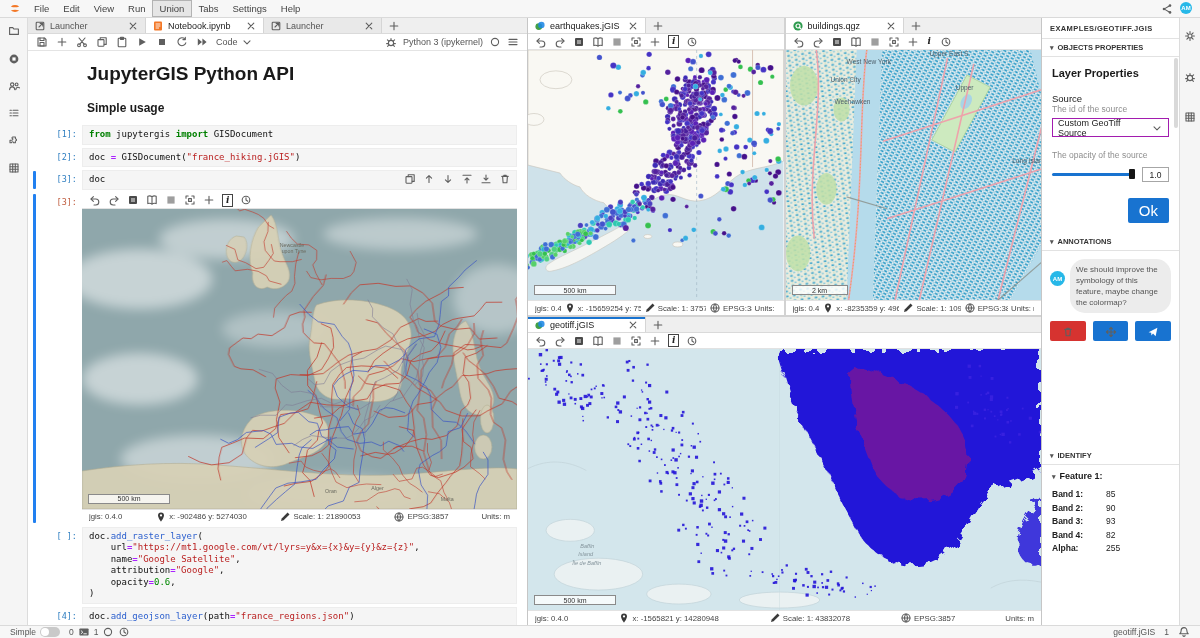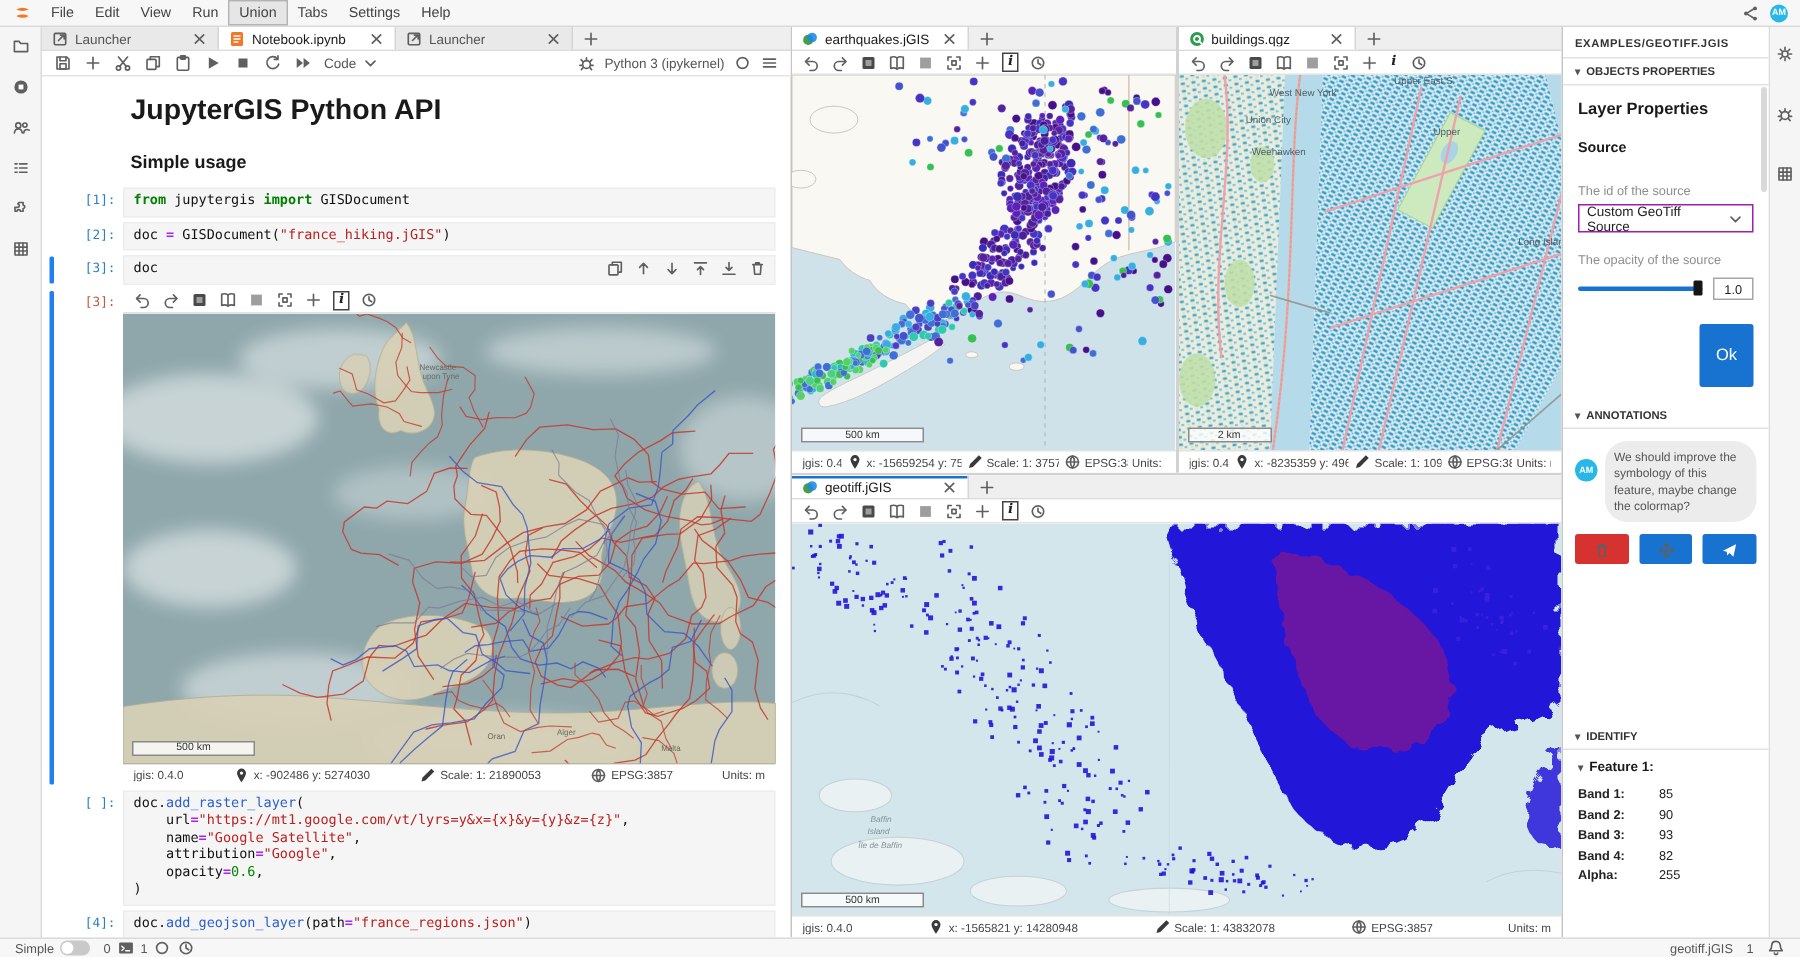--- a/index.html
+++ b/index.html
@@ -88,31 +88,31 @@
   
   .right-panel{width:138px;border-left:1px solid #c6c6c6;background:#fff;display:flex;
                flex-direction:column;flex:none}
   .rp-header{padding:6px 8px 5px;font-size:7.5px;font-weight:bold;letter-spacing:.4px;color:#333;
              border-bottom:1px solid #e2e2e2}
   .rp-section{padding:4px 8px;font-size:7.5px;font-weight:bold;color:#333;
               border-bottom:1px solid #e2e2e2;display:flex;gap:4px;align-items:center}
   .rp-section .caret::before{content:"▾";font-size:7px;color:#555}
   .rp-body{padding:8px 10px 6px}
   .lp-title{font-size:11px;font-weight:bold;color:#1a1a1a;margin:2px 0 14px}
-  .lp-source{font-size:9.5px;font-weight:bold;color:#1a1a1a;margin-bottom:18px}
+  .lp-source{font-size:9.5px;font-weight:normal;color:#1a1a1a;margin-bottom:0}
   .lp-label{font-size:8.5px;color:#8e8e8e;margin-bottom:4px}
   .lp-select{border:1px solid #a21caf;height:19px;display:flex;align-items:center;padding:0 5px;
              font-size:9px;color:#222;justify-content:flex-start;margin-bottom:13px;background:#fff}
   .lp-slider-row{display:flex;align-items:center;gap:7px;margin:7px 0 16px}
   .track{flex:1;height:3px;background:#1873d0;border-radius:2px;position:relative}
   .knob{position:absolute;right:0;top:-4px;width:6px;height:10px;background:#151515;border-radius:1px}
   .lp-value{width:27px;height:15px;border:1px solid #a6a6a6;font-size:8.5px;display:flex;
             align-items:center;justify-content:center;color:#222}
   .ok-row{display:flex;justify-content:flex-end;margin-bottom:4px}
-  .btn-ok{background:#1873d0;color:#fff;font-size:11px;padding:15px 11px;border:none;border-radius:2px}
+  .btn-ok{background:#1873d0;color:#fff;font-size:15px;padding:4px 11px;border:none;border-radius:2px}
   .rp-scroll{position:absolute;right:1px;top:40px;width:4px;height:70px;background:#d9d9d9;border-radius:2px}
 
   .ann-body{padding:8px 8px 10px;display:flex;flex-direction:column;gap:8px}
   .ann-msg{display:flex;gap:5px;align-items:flex-start}
   .ann-avatar{width:15px;height:15px;border-radius:50%;background:#27b8e8;color:#fff;font-size:6px;
               font-weight:bold;display:flex;align-items:center;justify-content:center;flex:none;margin-top:12px}
   .bubble{background:#ececec;border-radius:15px;padding:5px 6px;font-size:8px;color:#555;line-height:11px}
   .ann-input{border:1px solid #c4c4c4;background:#f6f6f6;height:52px;width:100%;
              font-family:"DejaVu Sans Mono",monospace;font-size:9px;color:#888;padding:5px;resize:none}
   .ann-btns{display:flex;gap:7px}

